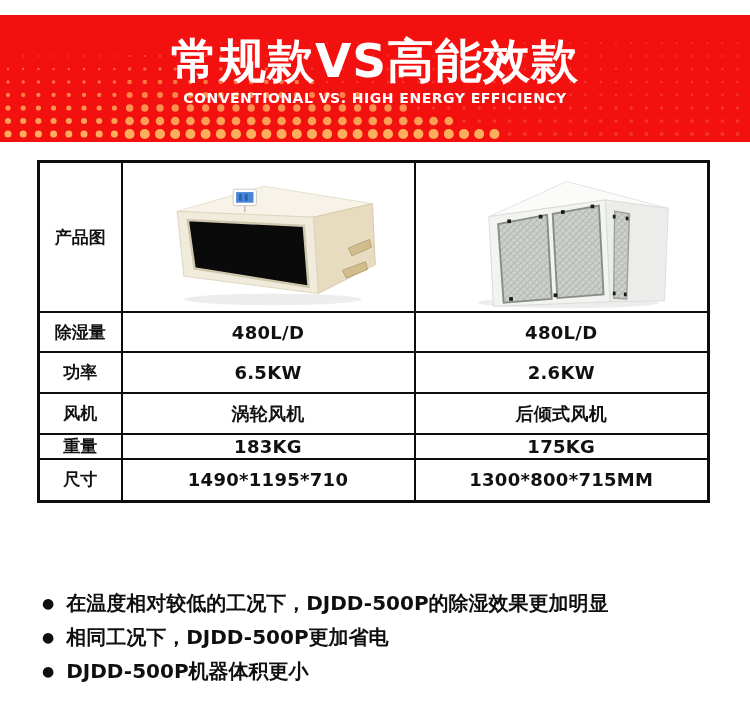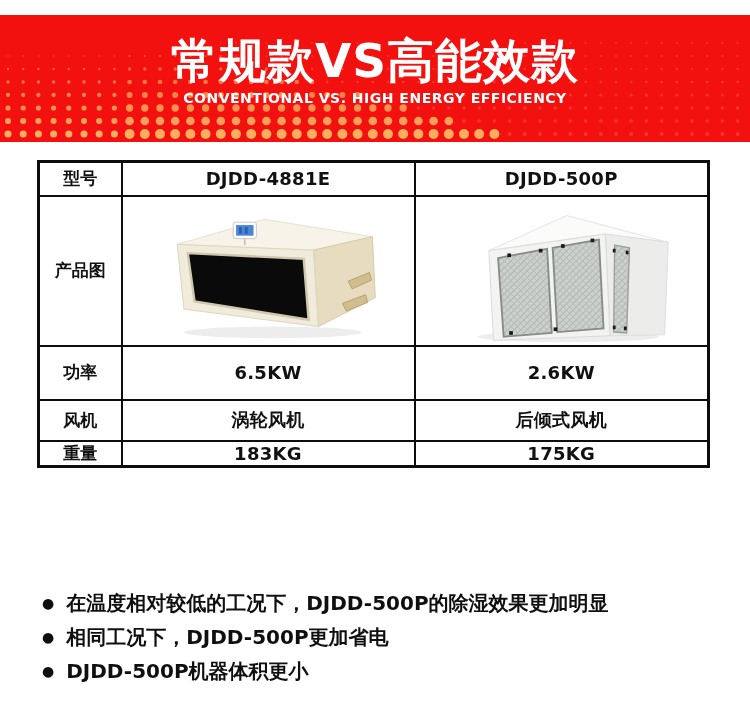--- a/index.html
+++ b/index.html
@@ -420,25 +420,20 @@
     <div class="banner-subtitle">CONVENTIONAL VS. HIGH ENERGY EFFICIENCY</div>
   </div>
 
   <table class="spec-table">
     <colgroup>
         <col style="width:83px">
         <col style="width:293px">
         <col style="width:294px">
       </colgroup>
     <tbody>
-        <tr style="height:34px">
-      <td class="lbl">型号</td>
-      <td class="val">DJDD-4881E</td>
-      <td class="val">DJDD-500P</td>
-    </tr>
     <tr style="height:145px">
       <td class="lbl">产品图</td>
       <td class="img-cell">
 
         <svg width="232" height="145" viewBox="0 0 240 150">
           <ellipse cx="125" cy="139" rx="92" ry="6" fill="rgba(0,0,0,0.07)"></ellipse>
           <polygon points="26,48 116,22 228,40 167,54" fill="#f7f3e8" stroke="#e6dfcb" stroke-width="1"></polygon>
           <polygon points="167,54 228,40 231,103 172,133" fill="#e7dcc0" stroke="#d6c9a8" stroke-width="1"></polygon>
           <polygon points="26,48 167,54 172,133 33,115" fill="#f1ebdb" stroke="#ddd5bf" stroke-width="1"></polygon>
           <polygon points="37,57 157,63 162,126 44,107" fill="#0a0a0a" stroke="#cfc7ae" stroke-width="2.5"></polygon>
@@ -476,35 +471,45 @@
             <rect x="64" y="145" width="4" height="4"></rect>
                 <rect x="112" y="141" width="4" height="4"></rect>
             <rect x="176" y="56" width="3" height="4"></rect>
                 <rect x="190" y="58" width="3" height="4"></rect>
             <rect x="176" y="139" width="3" height="4"></rect>
                 <rect x="188" y="140" width="3" height="4"></rect>
           </g>
         </svg>
       </td>
     </tr>
-    <tr style="height:54px">
+    <tr style="height:40px">
+      <td class="lbl">除湿量</td>
+      <td class="val">480L/D</td>
+      <td class="val">480L/D</td>
+    </tr>
+    <tr style="height:41px">
       <td class="lbl">功率</td>
       <td class="val">6.5KW</td>
       <td class="val">2.6KW</td>
     </tr>
     <tr style="height:41px">
       <td class="lbl">风机</td>
       <td class="val">涡轮风机</td>
       <td class="val">后倾式风机</td>
     </tr>
     <tr style="height:24px">
       <td class="lbl">重量</td>
       <td class="val">183KG</td>
       <td class="val">175KG</td>
     </tr>
+    <tr style="height:42px">
+      <td class="lbl">尺寸</td>
+      <td class="val">1490*1195*710</td>
+      <td class="val">1300*800*715MM</td>
+    </tr>
   </tbody>
     </table>
 
   <ul class="notes">
     <li>
       <span class="bullet">●</span>
       <span>在温度相对较低的工况下，DJDD-500P的除湿效果更加明显</span>
     </li>
     <li>
       <span class="bullet">●</span>

